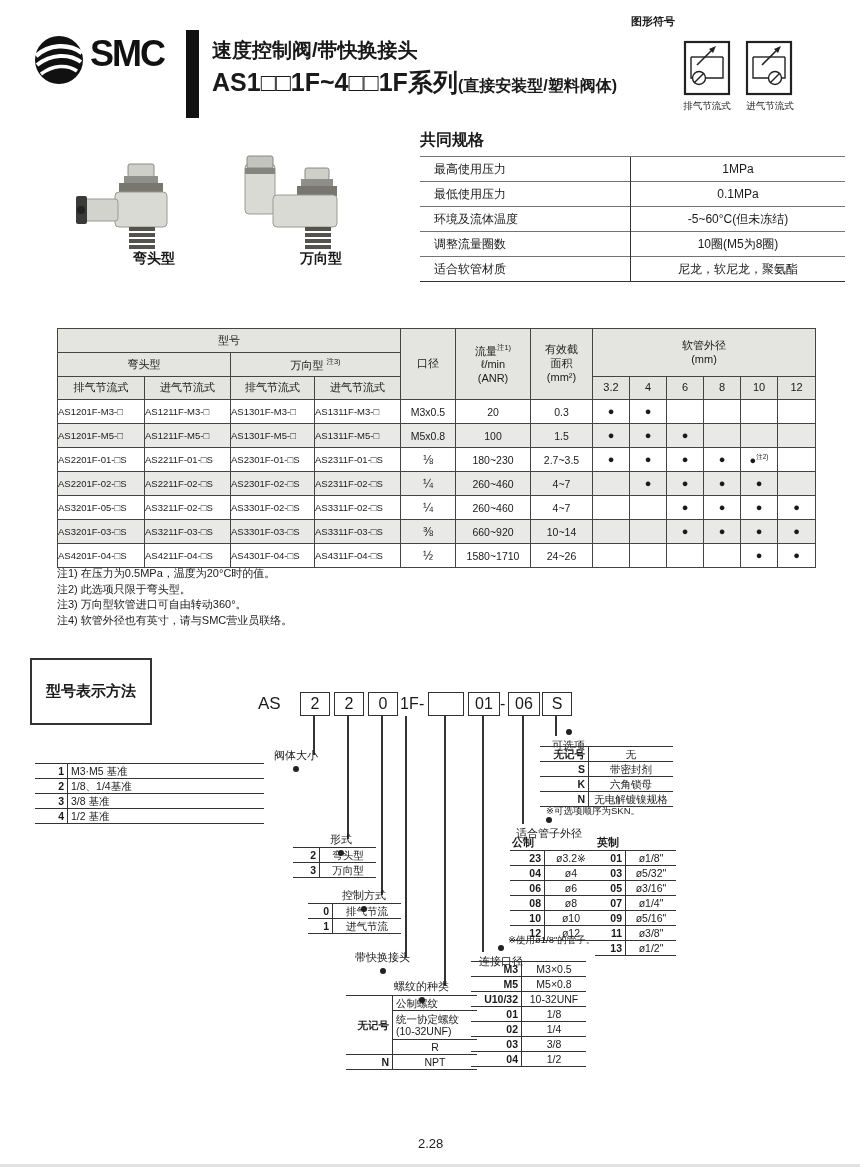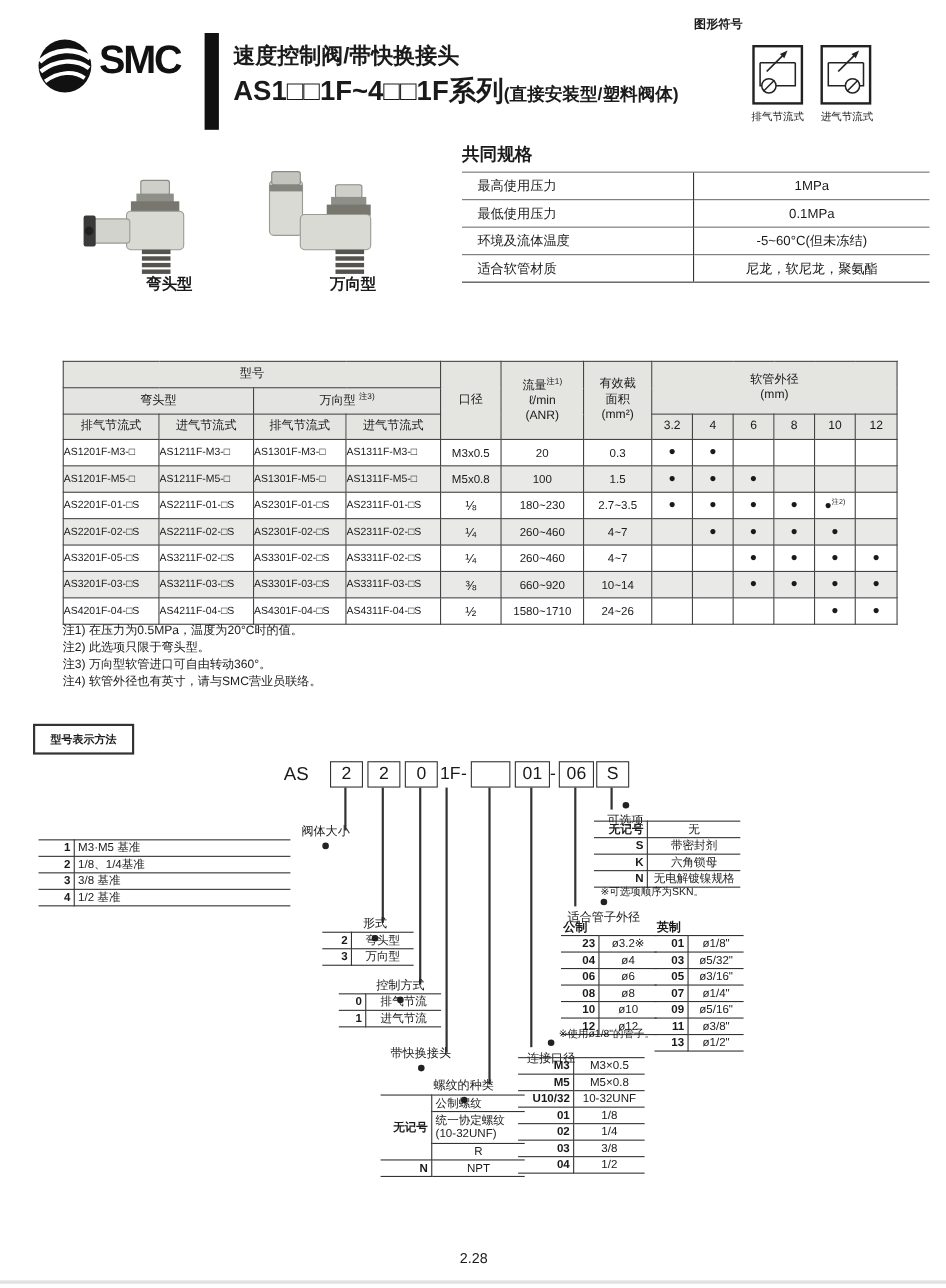--- a/index.html
+++ b/index.html
@@ -38,21 +38,21 @@
   td.c{font-size:10.5px;text-align:center;}
   td.frac{font-size:12px;text-align:center;}
   td.dotc{font-size:11px;text-align:center;line-height:1;}
   td.dotc sup{font-size:6.5px;}
   th sup{font-size:7.5px;}
 
   
   .note-line{font-size:11px;line-height:15.5px;}
 
   
-  .dm-box{border:2px solid #333;font-size:10px;font-weight:bold;padding:5px 14px;}
+  .dm-box{border:2px solid #333;font-size:15px;font-weight:bold;padding:22px 14px;}
   .cbox{border:1.5px solid #333;height:22px;line-height:22px;text-align:center;font-size:16px;}
   .ctext{font-size:17px;line-height:24px;}
   .vline{width:1.5px;background:#333;}
   .dlabel{font-size:11px;white-space:nowrap;display:flex;align-items:center;gap:3px;flex-direction:column;}
   .cdot{width:6px;height:6px;border-radius:50%;background:#222;display:inline-block;flex:0 0 auto;}
   table.dt{border-collapse:collapse;font-size:10.5px;}
   table.dt td{border-top:1px solid #333;border-bottom:1px solid #333;padding:0 3px;line-height:1.15;height:14px;}
   table.dt td.code{text-align:right;font-weight:bold;border-right:1px solid #333;white-space:nowrap;}
   table.dt td.val{text-align:left;}
   table.dt td.valc{text-align:center;}
@@ -152,20 +152,24 @@
       <td class="l">最高使用压力</td>
       <td class="v">1MPa</td>
         </tr>
     <tr>
       <td class="l">最低使用压力</td>
       <td class="v">0.1MPa</td>
         </tr>
     <tr>
       <td class="l">环境及流体温度</td>
       <td class="v">-5~60°C(但未冻结)</td>
+        </tr>
+    <tr>
+      <td class="l">调整流量圈数</td>
+      <td class="v">10圈(M5为8圈)</td>
         </tr>
     <tr>
       <td class="l">适合软管材质</td>
       <td class="v">尼龙，软尼龙，聚氨酯</td>
         </tr>
   </tbody>
     </table>
 
   <table class="mt abs" style="left:57px;top:328px;">
     <colgroup>

